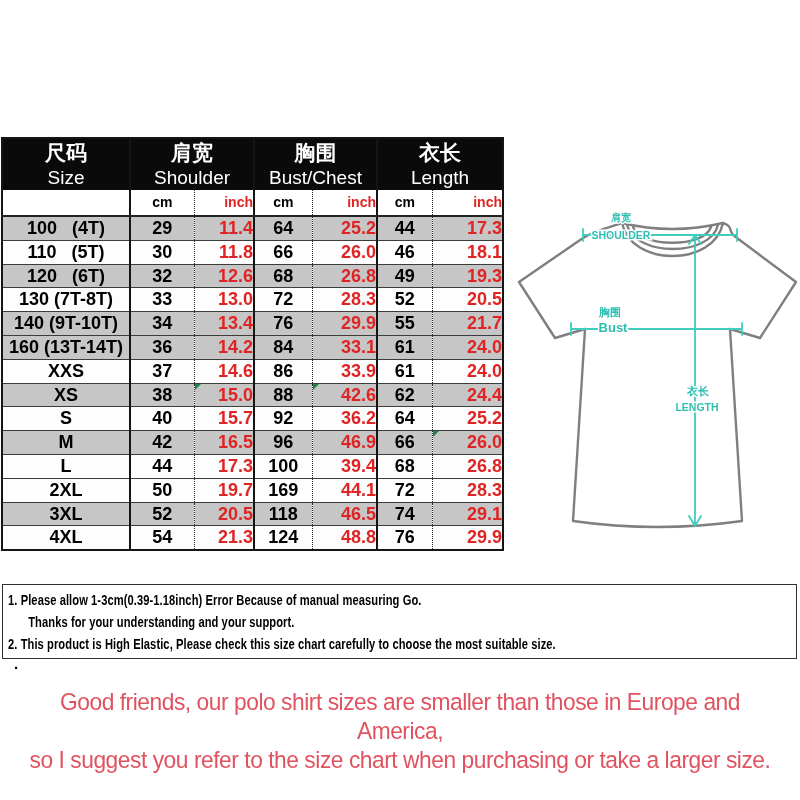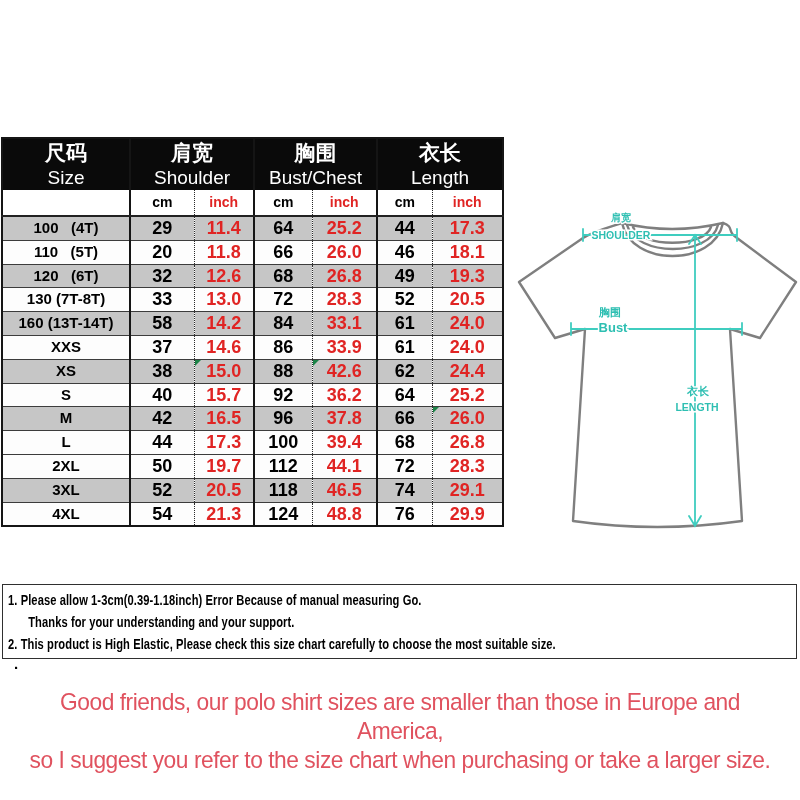--- a/index.html
+++ b/index.html
@@ -15,23 +15,23 @@
   .size-table .zh{display:block;font-size:21px;font-weight:bold;line-height:26px;}
   .size-table .en{display:block;font-size:19px;font-weight:normal;line-height:23px;}
   .size-table tr.units td{height:25px;font-size:14px;font-weight:bold;line-height:25px;
               border-bottom:2px solid #222;background:#fff;}
   .size-table tr.units td.inch{color:#e02423;}
   .size-table td.diag{background:linear-gradient(to bottom right,
               transparent calc(50% - 0.9px), #333 calc(50% - 0.9px),
               #333 calc(50% + 0.9px), transparent calc(50% + 0.9px));}
   .size-table tbody td{height:22.8px;line-height:22.8px;font-size:18px;font-weight:bold;
               border-bottom:1px solid #3c3c3c;background:#fdfdfd;position:relative;}
-  .size-table tbody td.size{font-size:15px;margin-left:20px;}
+  .size-table tbody td.size{font-size:18px;margin-left:20px;}
   .size-table tbody tr.shaded td{background:#c6c6c6;}
-  .size-table td.inch{color:#e02423;}
+  .size-table td.inch{color:#e02423;text-align:right;}
   .size-table .bl{border-left:2px solid #151515;}
   .size-table .bd{border-left:1px dotted #2a2a2a;}
   .size-table td.g::after{content:"";position:absolute;top:0;left:0;width:0;height:0;
               border-top:6px solid #1d8348;border-right:6px solid transparent;}
 
   
   .notes{position:absolute;left:2px;top:584px;width:793px;height:73px;
          border:1.5px solid #2f2f2f;background:#fff;}
   .notes-inner{transform:scaleX(0.72);transform-origin:0 0;width:138%;
          font-size:15.5px;font-weight:bold;line-height:22px;padding:4px 0 0 7px;
@@ -89,21 +89,21 @@
           <td class="size">100   (4T)</td>
           <td class="bl">29</td>
           <td class="inch bd">11.4</td>
           <td class="bl">64</td>
           <td class="inch bd">25.2</td>
           <td class="bl">44</td>
           <td class="inch bd">17.3</td>
         </tr>
         <tr>
           <td class="size">110   (5T)</td>
-          <td class="bl">20</td>
+          <td class="bl">30</td>
           <td class="inch bd">11.8</td>
           <td class="bl">66</td>
           <td class="inch bd">26.0</td>
           <td class="bl">46</td>
           <td class="inch bd">18.1</td>
         </tr>
         <tr class="shaded">
           <td class="size">120   (6T)</td>
           <td class="bl">32</td>
           <td class="inch bd">12.6</td>
@@ -115,22 +115,31 @@
         <tr>
           <td class="size">130 (7T-8T)</td>
           <td class="bl">33</td>
           <td class="inch bd">13.0</td>
           <td class="bl">72</td>
           <td class="inch bd">28.3</td>
           <td class="bl">52</td>
           <td class="inch bd">20.5</td>
         </tr>
         <tr class="shaded">
+          <td class="size">140 (9T-10T)</td>
+          <td class="bl">34</td>
+          <td class="inch bd">13.4</td>
+          <td class="bl">76</td>
+          <td class="inch bd">29.9</td>
+          <td class="bl">55</td>
+          <td class="inch bd">21.7</td>
+        </tr>
+        <tr class="shaded">
           <td class="size">160 (13T-14T)</td>
-          <td class="bl">58</td>
+          <td class="bl">36</td>
           <td class="inch bd">14.2</td>
           <td class="bl">84</td>
           <td class="inch bd">33.1</td>
           <td class="bl">61</td>
           <td class="inch bd">24.0</td>
         </tr>
         <tr>
           <td class="size">XXS</td>
           <td class="bl">37</td>
           <td class="inch bd">14.6</td>
@@ -155,38 +164,38 @@
           <td class="bl">92</td>
           <td class="inch bd">36.2</td>
           <td class="bl">64</td>
           <td class="inch bd">25.2</td>
         </tr>
         <tr class="shaded">
           <td class="size">M</td>
           <td class="bl">42</td>
           <td class="inch bd">16.5</td>
           <td class="bl">96</td>
-          <td class="inch bd">37.8</td>
+          <td class="inch bd">46.9</td>
           <td class="bl">66</td>
           <td class="inch bd g">26.0</td>
         </tr>
         <tr>
           <td class="size">L</td>
           <td class="bl">44</td>
           <td class="inch bd">17.3</td>
           <td class="bl">100</td>
           <td class="inch bd">39.4</td>
           <td class="bl">68</td>
           <td class="inch bd">26.8</td>
         </tr>
         <tr>
           <td class="size">2XL</td>
           <td class="bl">50</td>
           <td class="inch bd">19.7</td>
-          <td class="bl">112</td>
+          <td class="bl">169</td>
           <td class="inch bd">44.1</td>
           <td class="bl">72</td>
           <td class="inch bd">28.3</td>
         </tr>
         <tr class="shaded">
           <td class="size">3XL</td>
           <td class="bl">52</td>
           <td class="inch bd">20.5</td>
           <td class="bl">118</td>
           <td class="inch bd">46.5</td>

